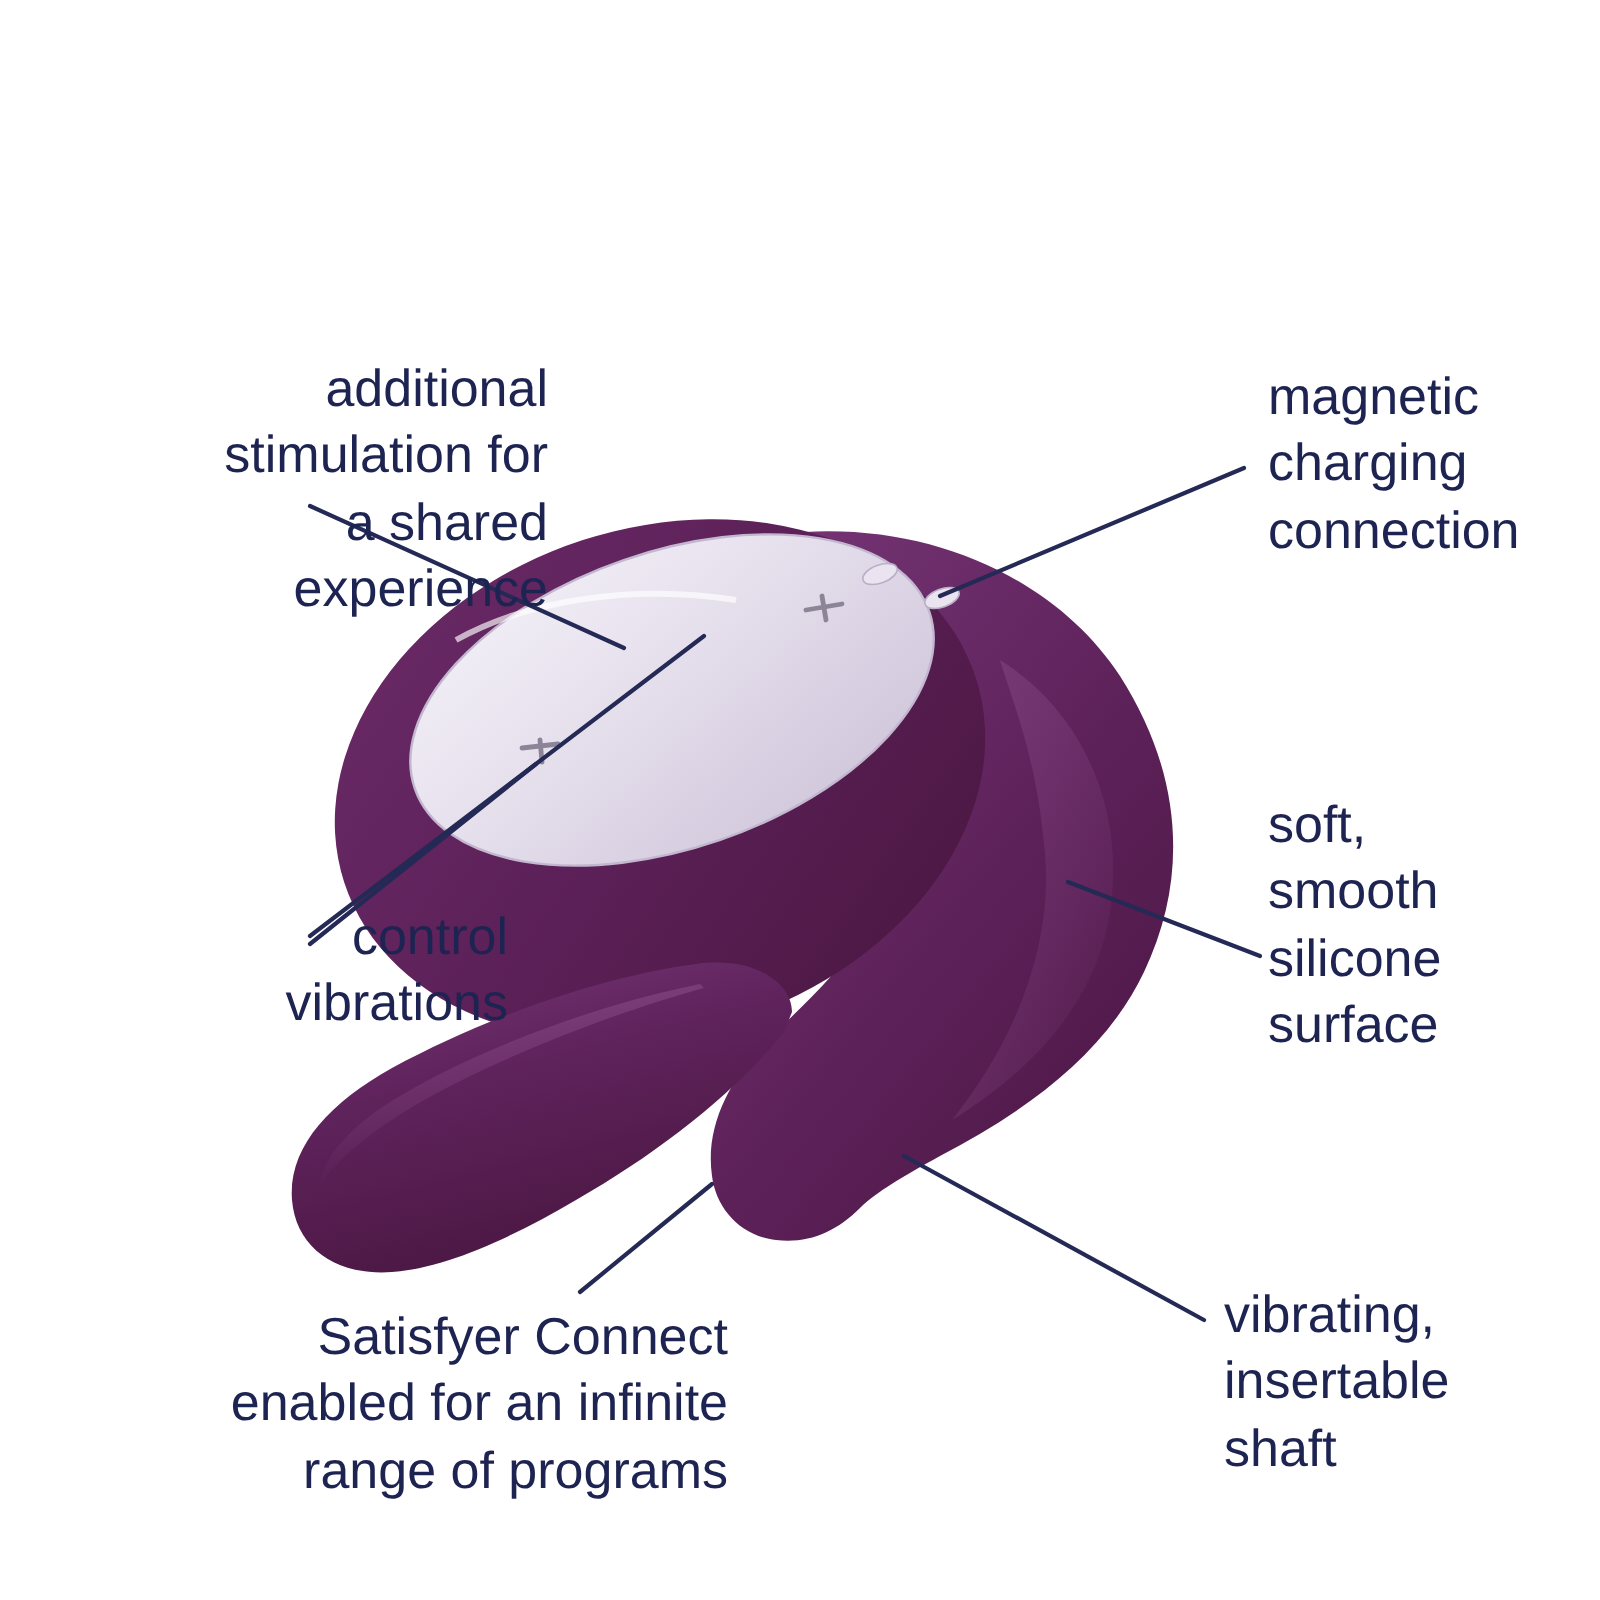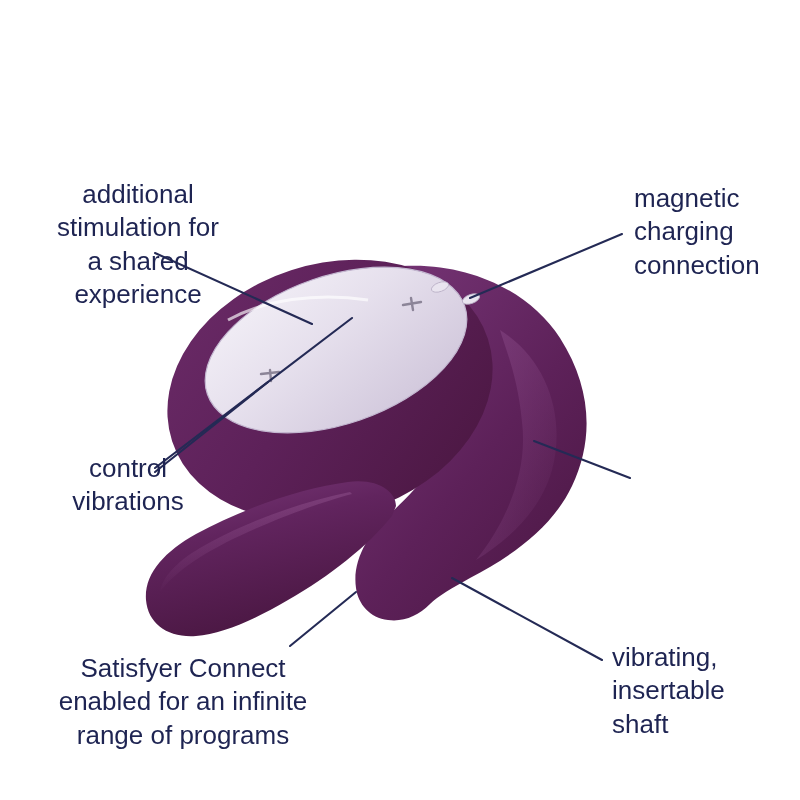--- a/index.html
+++ b/index.html
@@ -25,21 +25,21 @@
 
   .label{
     position:absolute;
     color:#1e2452;
     font-size:26px;
     line-height:1.28;
     font-weight:400;
     font-family:"Liberation Sans", sans-serif;
     white-space:pre-line;
   }
-  .label.left{text-align:center;}
+  .label.left{text-align:right;margin-left:16px;}
   .label.right{text-align:left;}
 
   #lbl-additional{left:18px;top:178px;width:240px;}
   #lbl-control{left:18px;top:452px;width:220px;}
   #lbl-connect{left:18px;top:652px;width:330px;}
   #lbl-magnetic{left:634px;top:182px;width:170px;}
   #lbl-soft{left:634px;top:396px;width:165px;}
   #lbl-vibrating{left:612px;top:641px;width:185px;}
 
   svg.art{position:absolute;left:0;top:0;width:800px;height:800px;}
@@ -147,17 +147,21 @@
 a shared
 experience</div>
   <div class="label left" id="lbl-connect">Satisfyer Connect
 enabled for an infinite
 range of programs</div>
   <div class="label left" id="lbl-control">control
 vibrations</div>
   <div class="label right" id="lbl-magnetic">magnetic
 charging
 connection</div>
+  <div class="label right" id="lbl-soft">soft,
+smooth
+silicone
+surface</div>
   <div class="label right" id="lbl-vibrating">vibrating,
 insertable
 shaft</div>
 
 </div>
 
 </body></html>

